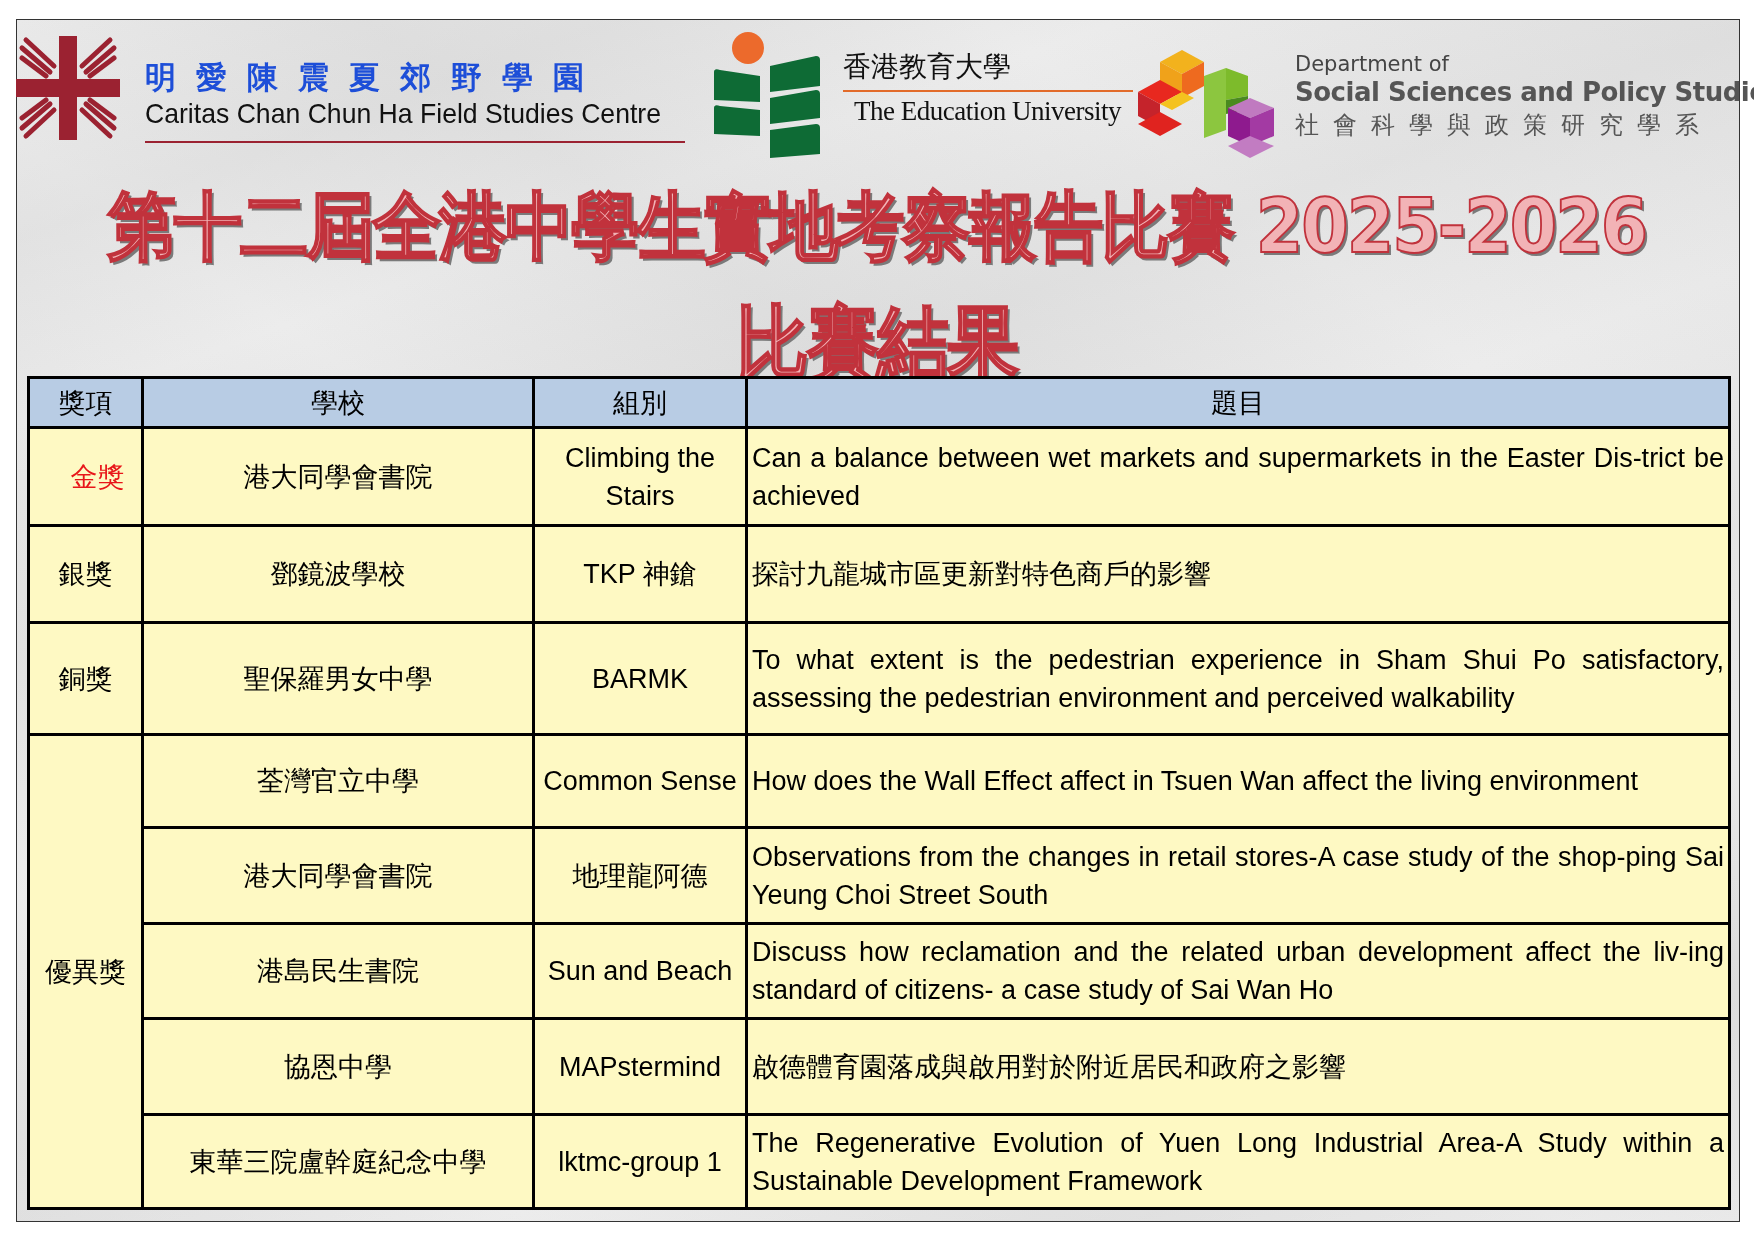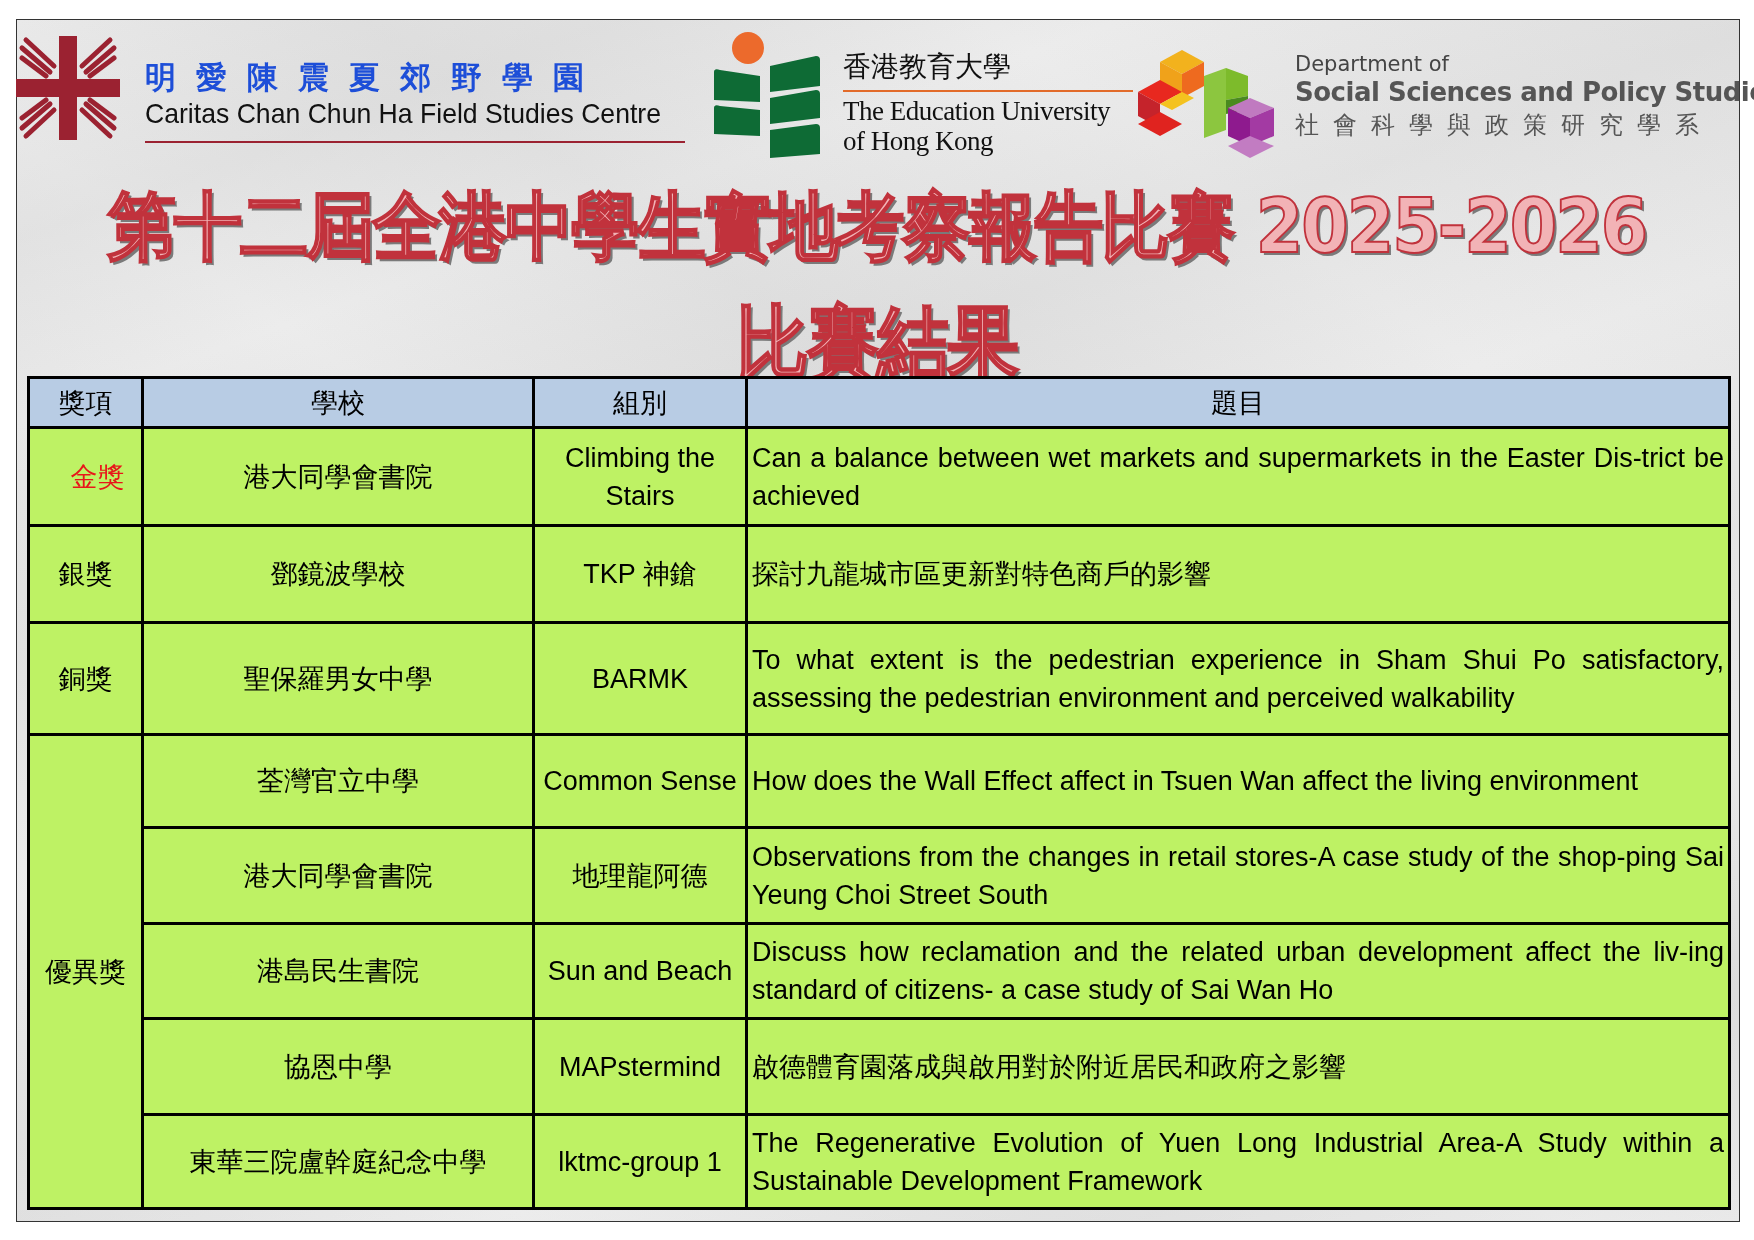--- a/index.html
+++ b/index.html
@@ -25,21 +25,21 @@
   .caritas-en {
     font-family:"Liberation Sans", sans-serif; font-size:28px; color:#111; line-height:32px; margin-top:2px;
     white-space:nowrap; transform:scaleX(0.95); transform-origin:left;
   }
   .caritas-line { position:absolute; left:145px; top:141px; width:540px; height:2px; background:#9b2231; }
 
   .logo-eduhk { position:absolute; left:712px; top:30px; width:110px; height:128px; }
   .eduhk-text { position:absolute; left:843px; top:50px; }
   .eduhk-zh { font-family:Liberation Sans, sans-serif; font-size:28px; color:#111; line-height:34px; white-space:nowrap; }
   .eduhk-line { width:290px; height:2px; background:#e26b2a; margin:6px 0 4px 0; }
-  .eduhk-en { font-family:"Liberation Serif", serif; font-size:27px; color:#111; line-height:30px; white-space:nowrap; letter-spacing:-0.5px; }
+  .eduhk-en { font-family:"Liberation Serif", serif; font-size:27px; color:#111; line-height:30px; white-space:nowrap; letter-spacing:-0.5px;margin-left:11px; }
 
   .logo-ssps { position:absolute; left:1138px; top:50px; width:140px; height:110px; }
   .ssps-text { position:absolute; left:1295px; top:52px; }
   .ssps-dept { font-family:"DejaVu Sans", sans-serif; font-size:21px; color:#444; line-height:24px; white-space:nowrap; }
   .ssps-name { font-family:"DejaVu Sans", sans-serif; font-weight:bold; font-size:26px; color:#555; line-height:32px; white-space:nowrap; letter-spacing:-0.5px; }
   .ssps-zh { font-family:"DejaVu Sans", sans-serif; font-size:24px; color:#555; line-height:34px; white-space:nowrap; letter-spacing:14px; }
 
   
   .title-main, .title-sub {
     position:absolute; left:0; width:1754px; text-align:center;
@@ -47,21 +47,21 @@
     -webkit-text-stroke:2px #c1323c;
     text-shadow: 3px 3px 0 #7a7a7a;
     white-space:nowrap;
   }
   .title-main { top:178px; font-size:74px; letter-spacing:-2px; transform:scaleX(0.92); }
   .title-sub { top:290px; font-size:80px; letter-spacing:-2px; transform:scaleX(0.9); }
 
   
   table.results {
     position:absolute; left:27px; top:376px; width:1701px;
-    border-collapse:collapse; table-layout:fixed; background:#bef264;
+    border-collapse:collapse; table-layout:fixed; background:#fef9c3;
     border:3px solid #000;
   }
   table.results th, table.results td {
     border:3px solid #000; padding:0 4px; vertical-align:middle;
     font-family:"Liberation Sans", sans-serif; font-size:27px; color:#000; line-height:38px;
   }
   table.results th {
     background:#b8cce4; font-weight:normal; height:47px; text-align:center;
   }
   td.award, td.school, td.team { text-align:center; }
@@ -103,21 +103,20 @@
   <path d="M2 42 Q2 38 8 40 L48 46 L48 72 L2 70 Z" fill="#0e6b35"></path>
   <path d="M2 78 Q2 74 8 76 L48 80 L48 106 L2 104 Z" fill="#0e6b35"></path>
   <path d="M58 36 L104 26 Q108 26 108 30 L108 56 L58 62 Z" fill="#0e6b35"></path>
   <path d="M58 68 L104 60 Q108 60 108 64 L108 88 L58 94 Z" fill="#0e6b35"></path>
   <path d="M58 100 L104 94 Q108 94 108 98 L108 124 L58 128 Z" fill="#0e6b35"></path>
 </svg>
 <div class="eduhk-text">
   <div class="eduhk-zh">香港教育大學</div>
   <div class="eduhk-line"></div>
   <div class="eduhk-en">The Education University</div>
-  <div class="eduhk-en">of Hong Kong</div>
 </div>
 
 <svg class="logo-ssps" viewBox="0 0 140 110">
   <polygon points="22,12 44,0 66,12 44,24" fill="#f2b21d"></polygon>
   <polygon points="22,12 44,24 44,48 22,36" fill="#f0a21a"></polygon>
   <polygon points="44,24 66,12 66,36 44,48" fill="#ee6a1f"></polygon>
   <polygon points="0,42 22,30 44,42 22,54" fill="#e8281f"></polygon>
   <polygon points="0,42 22,54 22,78 0,66" fill="#c5232b"></polygon>
   <polygon points="22,54 44,42 56,48 34,60" fill="#f4c21f"></polygon>
   <polygon points="0,74 22,62 44,74 22,86" fill="#e0231f"></polygon>

